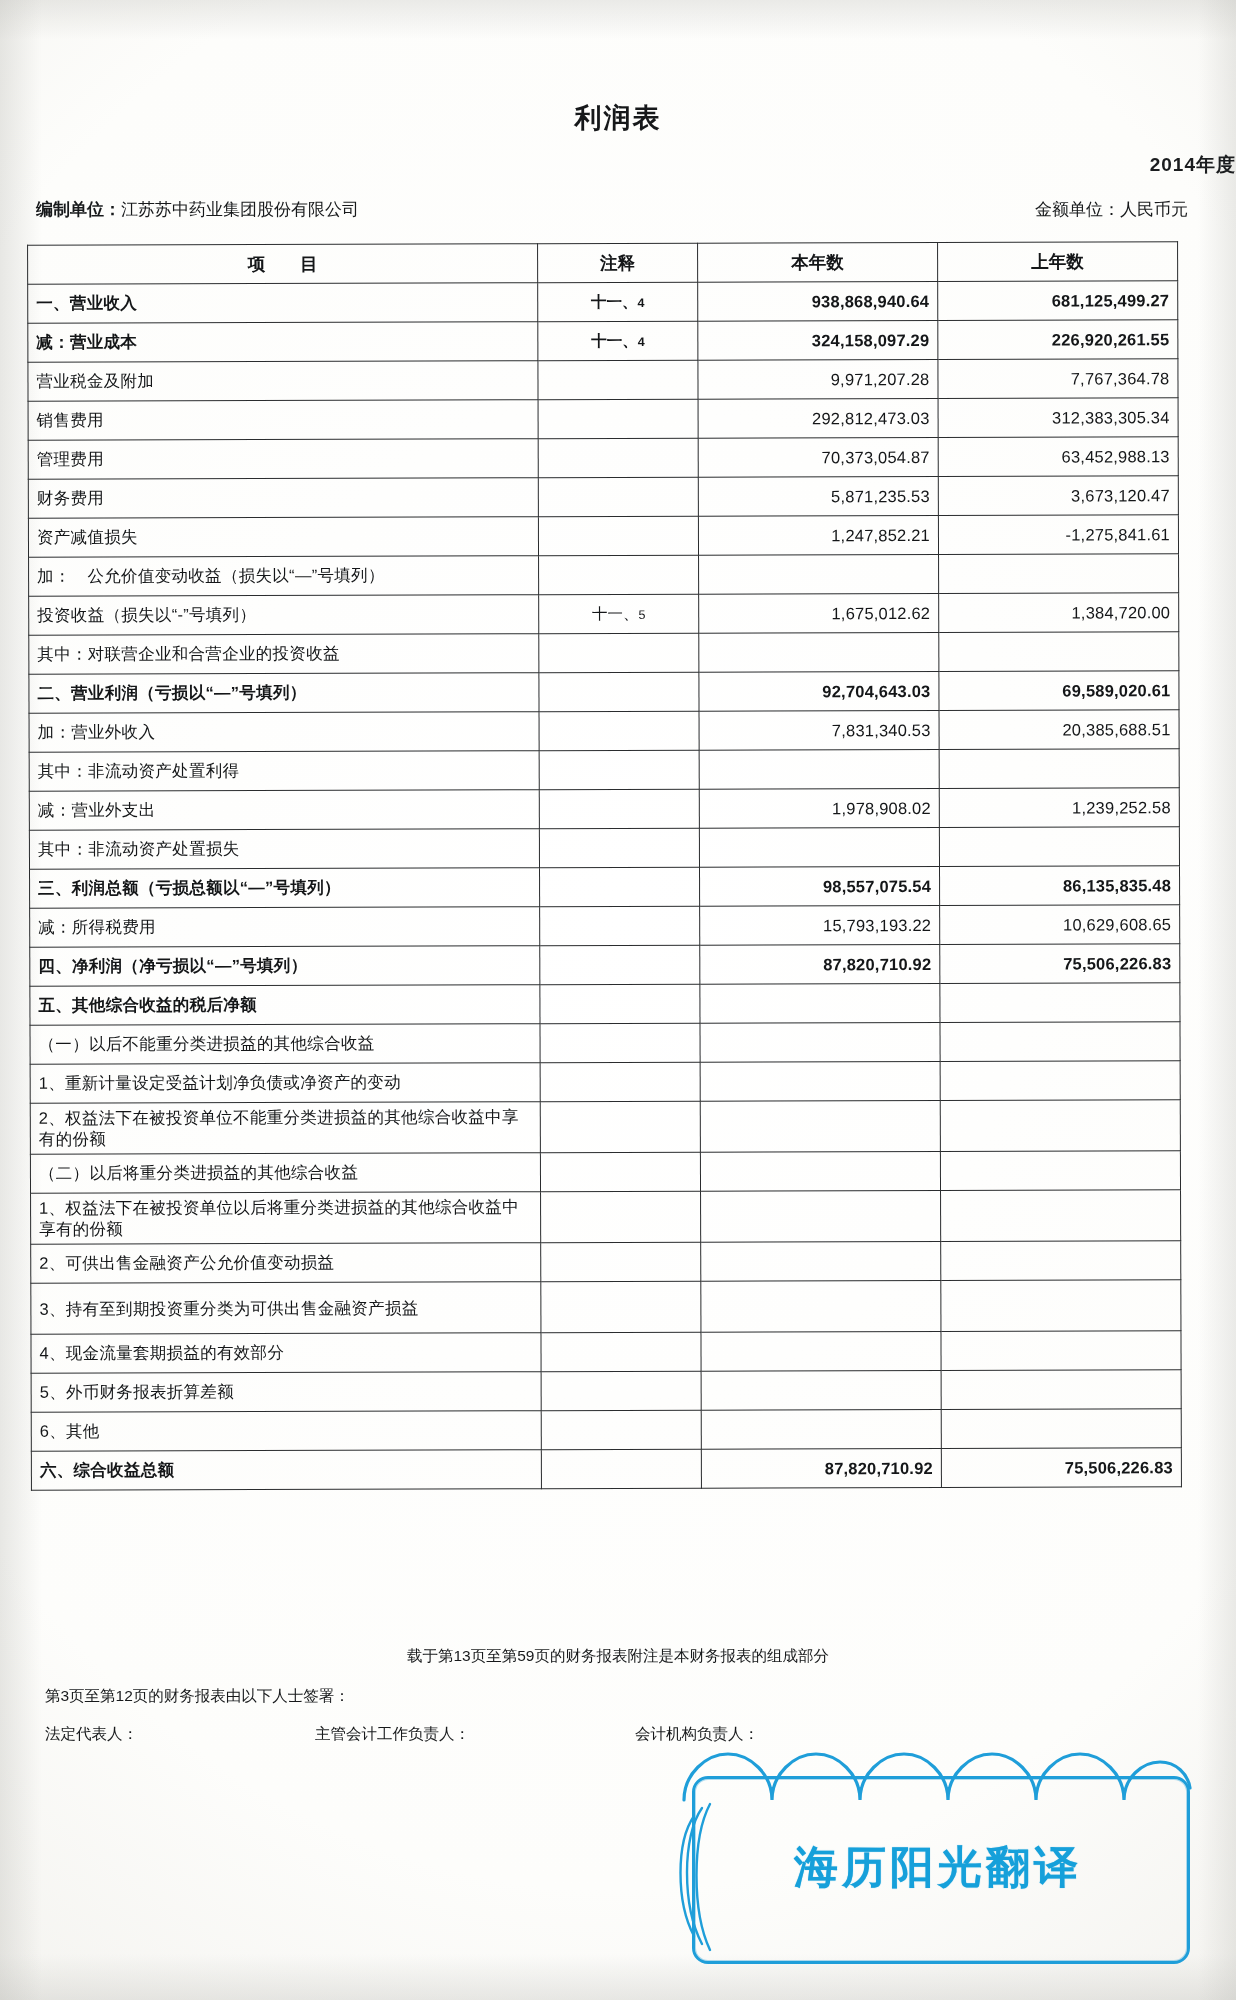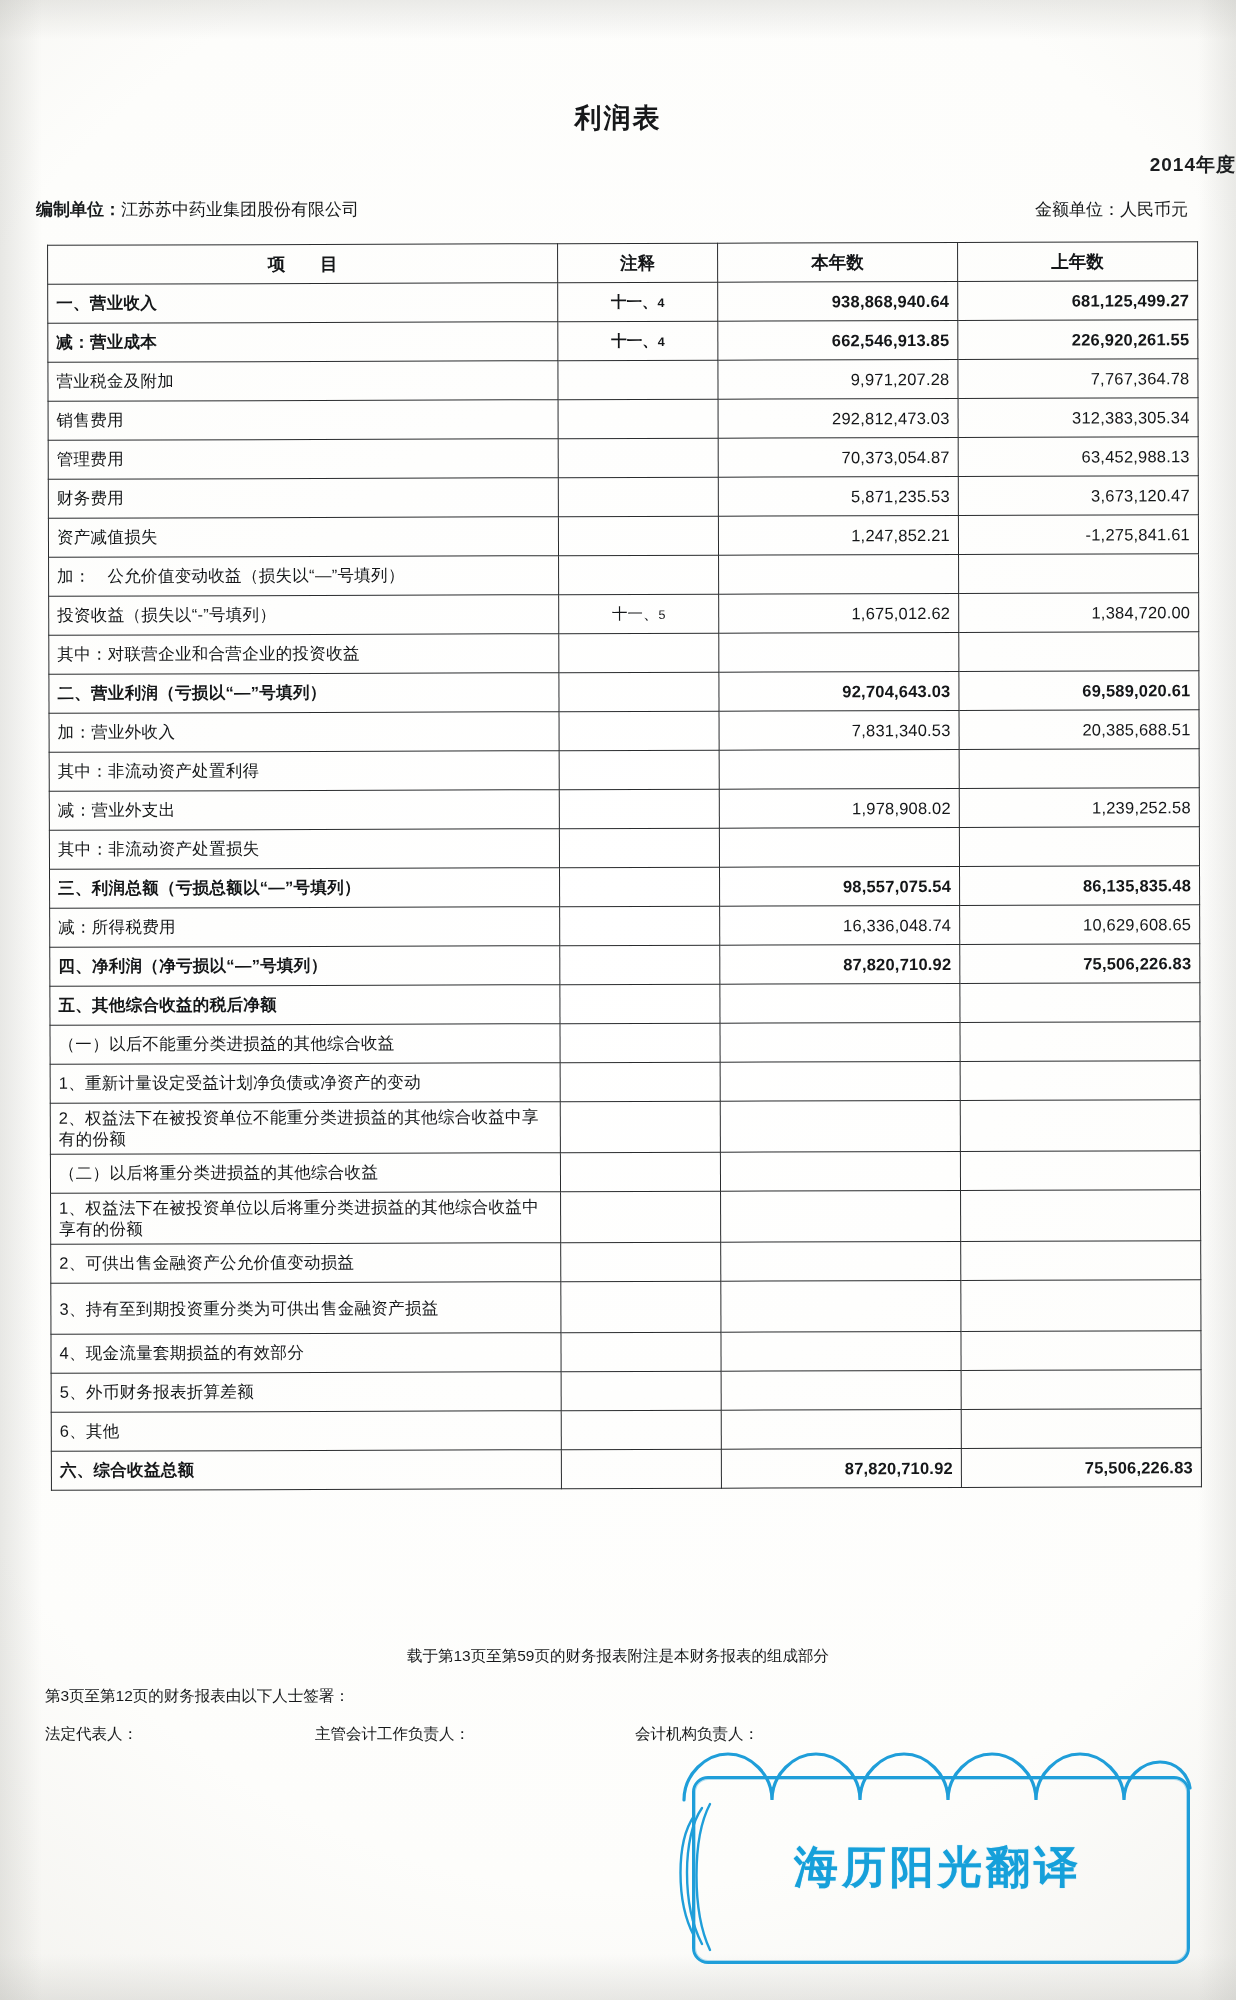--- a/index.html
+++ b/index.html
@@ -77,21 +77,20 @@
     color: #17191b;
     white-space: nowrap;
   }
 
   
   .table-wrap {
     position: absolute;
     left: 29px;
     top: 243px;
     width: 982px;
-    margin-left: 20px;
   }
   table.fin {
     width: 100%;
     border-collapse: collapse;
     table-layout: fixed;
     transform: rotate(-0.18deg);
   }
   table.fin td, table.fin th {
     border: 1px solid #2a2c2e;
     padding: 0 8px;
@@ -245,21 +244,21 @@
       <tbody id="tbody">
           <tr class="row bold">
             <td class="item ind0">一、营业收入</td>
             <td class="note"><span class="note-main">十一、</span><span class="note-sub">4</span></td>
             <td class="num">938,868,940.64</td>
             <td class="num">681,125,499.27</td>
           </tr>
           <tr class="row bold">
             <td class="item ind1">减：营业成本</td>
             <td class="note"><span class="note-main">十一、</span><span class="note-sub">4</span></td>
-            <td class="num">662,546,913.85</td>
+            <td class="num">324,158,097.29</td>
             <td class="num">226,920,261.55</td>
           </tr>
           <tr class="row">
             <td class="item ind2">营业税金及附加</td>
             <td class="note"></td>
             <td class="num">9,971,207.28</td>
             <td class="num">7,767,364.78</td>
           </tr>
           <tr class="row">
             <td class="item ind2">销售费用</td>
@@ -335,21 +334,21 @@
           </tr>
           <tr class="row bold">
             <td class="item ind0">三、利润总额（亏损总额以“—”号填列）</td>
             <td class="note"></td>
             <td class="num">98,557,075.54</td>
             <td class="num">86,135,835.48</td>
           </tr>
           <tr class="row">
             <td class="item ind1">减：所得税费用</td>
             <td class="note"></td>
-            <td class="num">16,336,048.74</td>
+            <td class="num">15,793,193.22</td>
             <td class="num">10,629,608.65</td>
           </tr>
           <tr class="row bold">
             <td class="item ind0">四、净利润（净亏损以“—”号填列）</td>
             <td class="note"></td>
             <td class="num">87,820,710.92</td>
             <td class="num">75,506,226.83</td>
           </tr>
           <tr class="row bold">
             <td class="item ind0">五、其他综合收益的税后净额</td>

